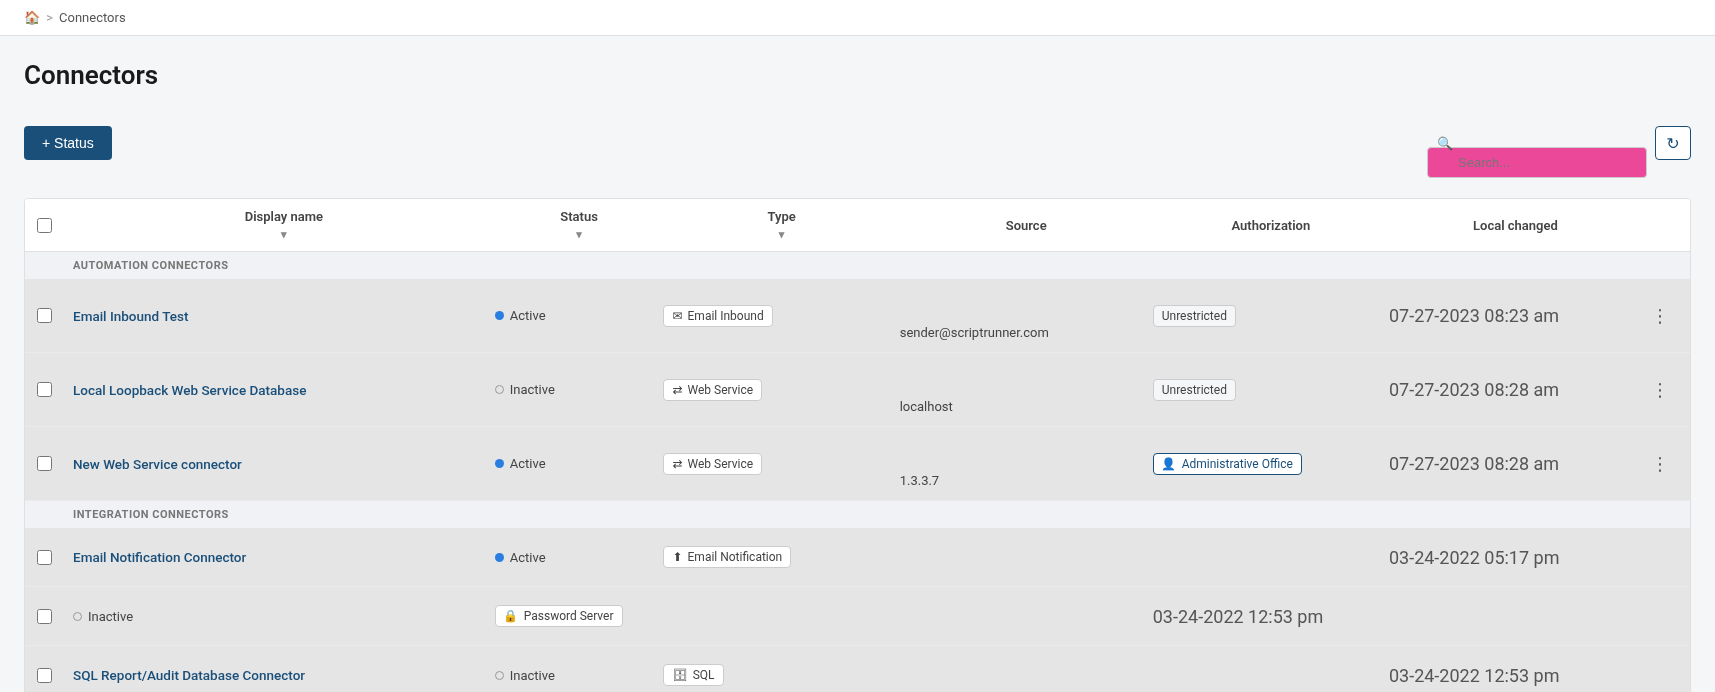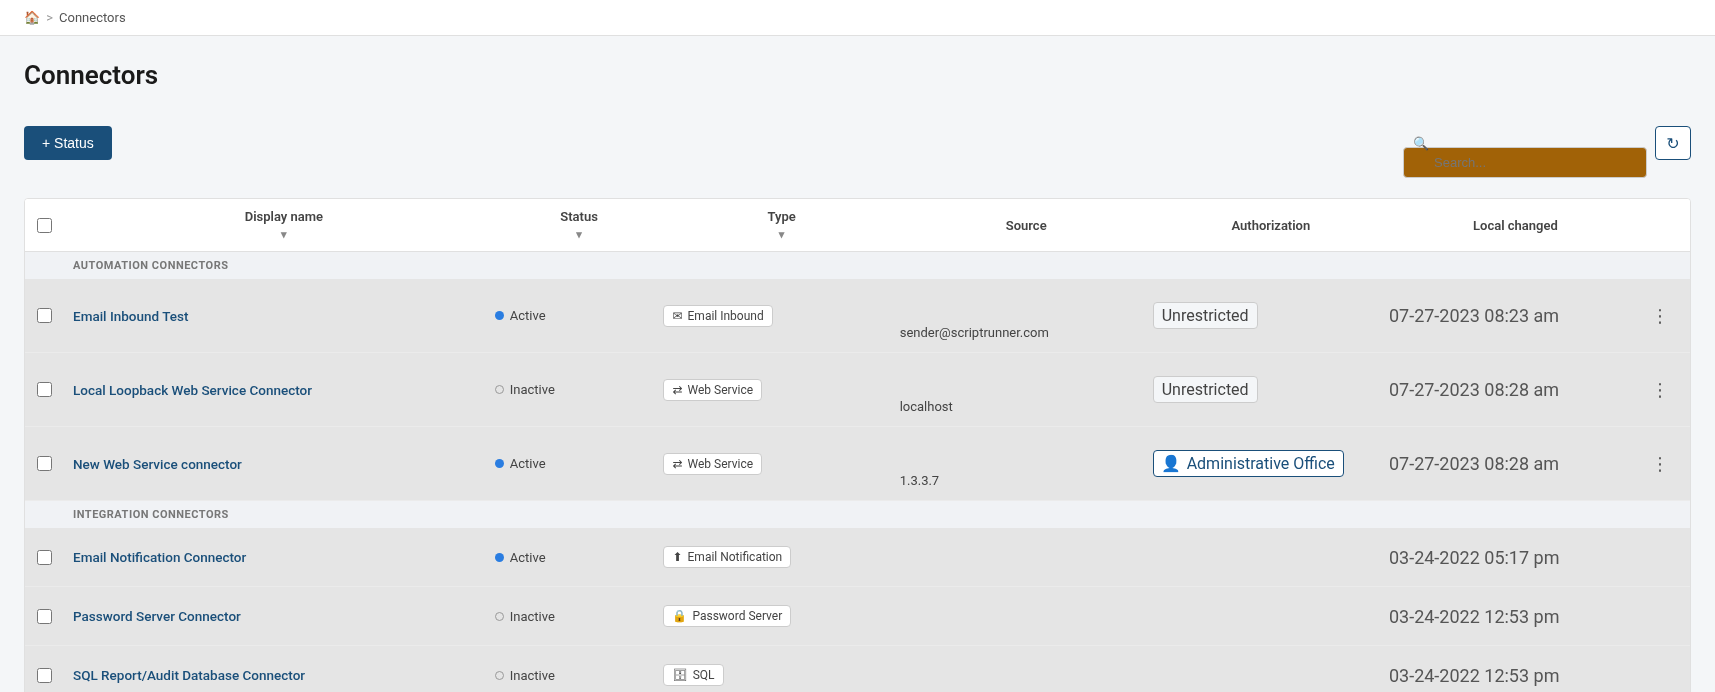--- a/index.html
+++ b/index.html
@@ -66,23 +66,23 @@
       position: absolute;
       left: 10px;
       color: #999;
       font-size: 13px;
     }
     .search-input {
       border: 1px solid #ccc;
       border-radius: 4px;
       padding: 7px 10px 7px 30px;
       font-size: 13px;
-      width: 244px;
+      width: 220px;
       outline: none;
-      background: #a16207;
+      background: #ec4899;
       margin-top: 39px;
     }
     .refresh-btn {
       border: 1px solid #1a4f7a;
       background: #fff;
       border-radius: 4px;
       width: 36px;
       height: 34px;
       display: flex;
       align-items: center;
@@ -174,21 +174,21 @@
       color: #444;
       margin-top: 34px;
     }
     .auth-badge {
       display: inline-flex;
       align-items: center;
       gap: 5px;
       border: 1px solid #ccc;
       border-radius: 4px;
       padding: 3px 8px;
-      font-size: 16px;
+      font-size: 12px;
       color: #444;
       background: #f4f6f8;
     }
     .auth-badge.admin-office {
       border: 1px solid #1a4f7a;
       color: #1a4f7a;
       background: #fff;
     }
     .last-changed-cell {
       font-size: 18px;
@@ -288,21 +288,21 @@
           <div><span class="auth-badge">
               <span>Unrestricted</span>
             </span></div>
           <div class="last-changed-cell">07-27-2023 08:23 am</div>
           <div class="row-actions">⋮</div>
         </div>
         <div class="table-row">
           <div class="checkbox-cell">
             <input type="checkbox" style="">
           </div>
-          <div class="row-name">Local Loopback Web Service Connector</div>
+          <div class="row-name">Local Loopback Web Service Database</div>
           <div class="status-cell">
             <span class="status-dot inactive"></span>
             <span>Inactive</span>
           </div>
           <div><span class="type-badge">
               <span>⇄</span>
               <span>Web Service</span>
             </span></div>
           <div class="source-cell">localhost</div>
           <div><span class="auth-badge">
@@ -348,21 +348,20 @@
             </span></div>
           <div class="source-cell"></div>
           <div></div>
           <div class="last-changed-cell">03-24-2022 05:17 pm</div>
           <div class="row-actions"></div>
         </div>
         <div class="table-row">
           <div class="checkbox-cell">
             <input type="checkbox" style="">
           </div>
-          <div class="row-name">Password Server Connector</div>
           <div class="status-cell">
             <span class="status-dot inactive"></span>
             <span>Inactive</span>
           </div>
           <div><span class="type-badge">
               <span>🔒</span>
               <span>Password Server</span>
             </span></div>
           <div class="source-cell"></div>
           <div></div>

